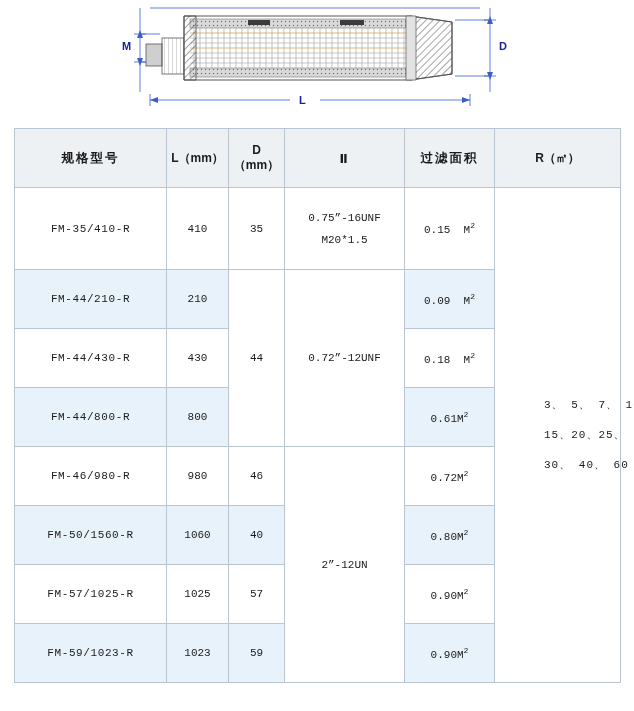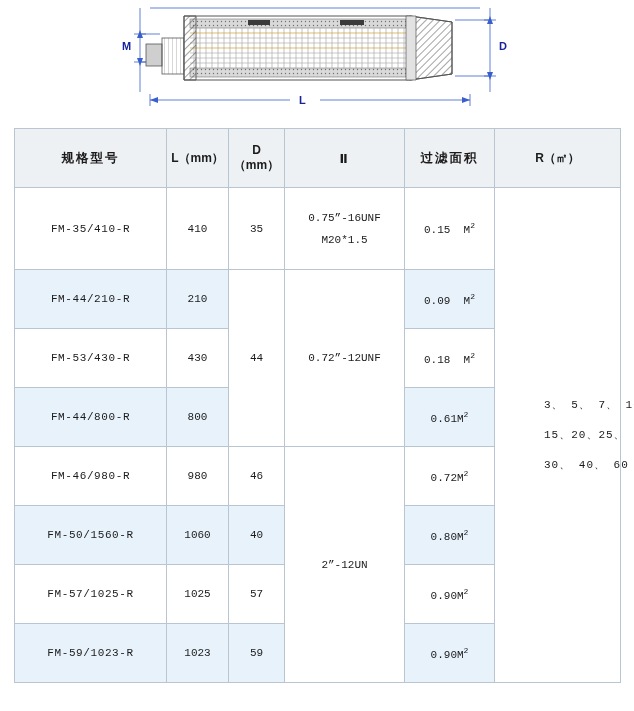--- a/index.html
+++ b/index.html
@@ -278,21 +278,21 @@
         <td class="model-cell shade">FM-44/210-R</td>
         <td class="num-cell shade">210</td>
         <td class="num-cell white" rowspan="3">44</td>
         <td class="thread-cell white" rowspan="3">0.72”-12UNF</td>
         <td class="area-cell shade">
           <span>0.09</span>&nbsp;&nbsp;<span>M</span><sup>2</sup>
         </td>
       </tr>
 
       <tr class="row-h">
-        <td class="model-cell white">FM-53/430-R</td>
+        <td class="model-cell white">FM-44/430-R</td>
         <td class="num-cell white">430</td>
         <td class="area-cell white">
           <span>0.18</span>&nbsp;&nbsp;<span>M</span><sup>2</sup>
         </td>
       </tr>
 
       <tr class="row-h">
         <td class="model-cell shade">FM-44/800-R</td>
         <td class="num-cell shade">800</td>
         <td class="area-cell shade">

